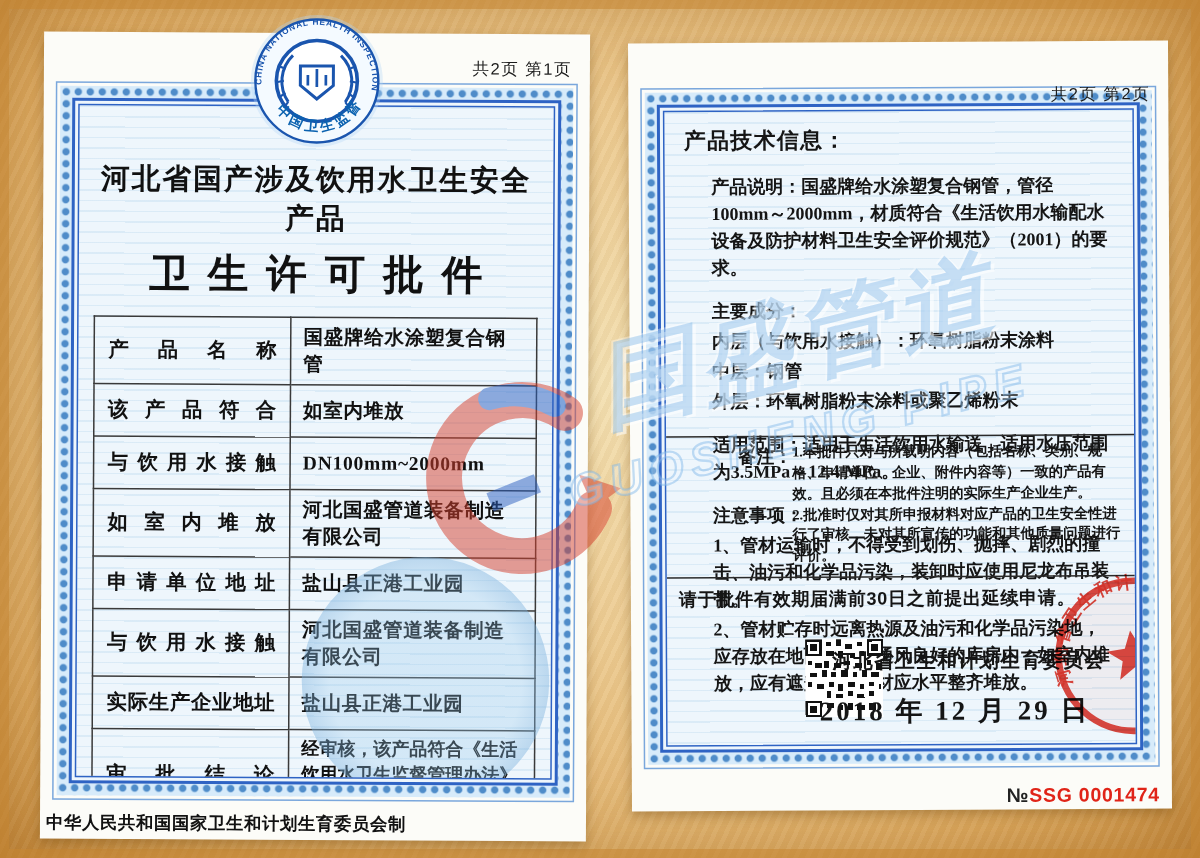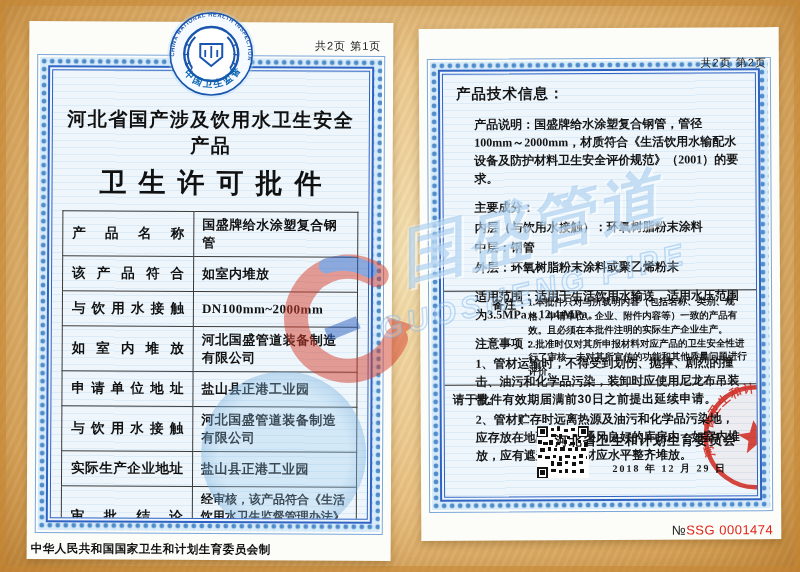--- a/index.html
+++ b/index.html
@@ -66,22 +66,22 @@
   .p2-body p{margin:0 0 2px 0;}
   .p2-body p.gap{margin-top:11px;}
   .p2-footer{position:absolute;left:0;right:0;bottom:0;}
   .remarks{border-top:1px solid #2a2a2a;border-bottom:1px solid #2a2a2a;padding:5px 8px 5px 8px;display:flex;}
   .remark-label{font-size:12px;font-weight:bold;white-space:nowrap;font-family:"Liberation Sans","DejaVu Sans",sans-serif;margin-left:40px;}
   .remark-lines{font-size:9.5px;line-height:1.45;font-weight:600;}
   .renewal{padding:6px 8px 2px 8px;font-size:12px;font-weight:bold;letter-spacing:.5px;font-family:"Liberation Sans","DejaVu Sans",sans-serif;}
   .signarea{position:relative;height:86px;}
   .qr{position:absolute;left:92px;top:16px;width:52px;height:52px;}
   .authority{position:absolute;right:20px;top:22px;font-size:13px;font-weight:bold;letter-spacing:1px;}
-  .dateline{position:absolute;right:30px;top:52px;font-size:10px;font-weight:bold;letter-spacing:2px;}
-  .serial{position:absolute;right:8px;bottom:2px;font-size:13px;font-weight:normal;letter-spacing:.5px;z-index:8;text-align:right;}
+  .dateline{position:absolute;right:30px;top:52px;font-size:18px;font-weight:bold;letter-spacing:2px;}
+  .serial{position:absolute;right:8px;bottom:2px;font-size:13px;font-weight:bold;letter-spacing:.5px;z-index:8;text-align:right;}
   .serial .no{color:#222;}
   .serial .num{color:#e02418;}
 
   .seal{position:absolute;left:255px;top:-28px;width:112px;height:112px;z-index:9;transform:rotate(-8deg);mix-blend-mode:multiply;opacity:.92;}
 
   
   .watermark{position:absolute;left:398px;top:168px;width:400px;transform:rotate(-14deg);pointer-events:none;z-index:20;}
   .wm-cn{font-size:64px;font-weight:bold;font-style:italic;letter-spacing:4px;
     color:rgba(125,182,232,.42);text-shadow:2px 2px 0 rgba(255,255,255,.55), -1px -1px 0 rgba(255,255,255,.35);white-space:nowrap;}
   .wm-en{margin-top:2px;margin-left:-36px;font-size:30px;font-weight:bold;font-style:italic;letter-spacing:5px;

